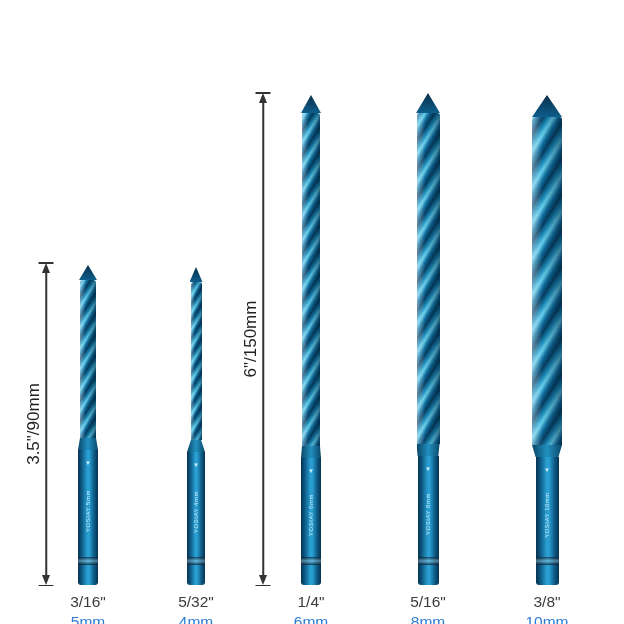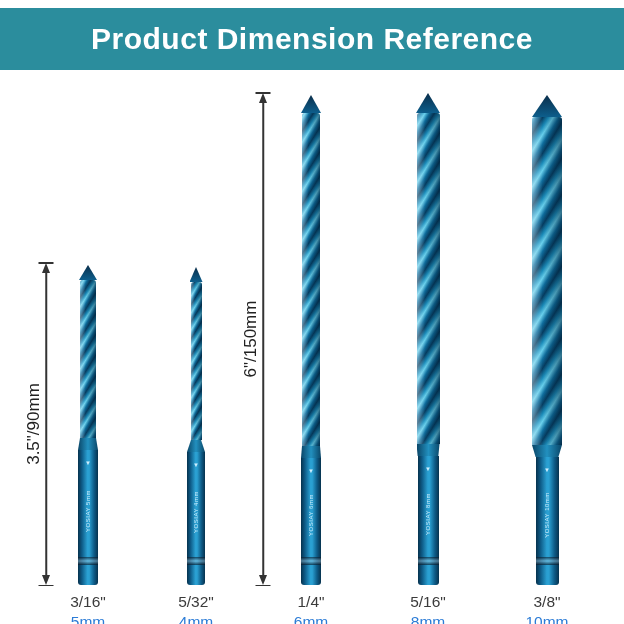--- a/index.html
+++ b/index.html
@@ -101,23 +101,20 @@
   .size-label{ position:absolute; top:592px; width:84px; text-align:center; line-height:20px; }
   .size-label .inch{ font-size:15.5px; color:#3b3b3b; }
   .size-label .mm{ font-size:15.5px; color:#2c7cd6; }
   .sl-1{ left:46px; } .sl-2{ left:154px; } .sl-3{ left:269px; } .sl-4{ left:386px; } .sl-5{ left:505px; }
 </style>
 </head>
 <body>
 
 <div class="canvas">
 
-  <div class="header">
-    <h1>Product Dimension Reference</h1>
-  </div>
 
   <div class="dim dim-1">
     <div class="tick-top"></div>
     <div class="arrow-up"></div>
     <div class="line"></div>
     <div class="arrow-down"></div>
     <div class="tick-bottom"></div>
     <span class="dim-label">3.5"/90mm</span>
   </div>
 

